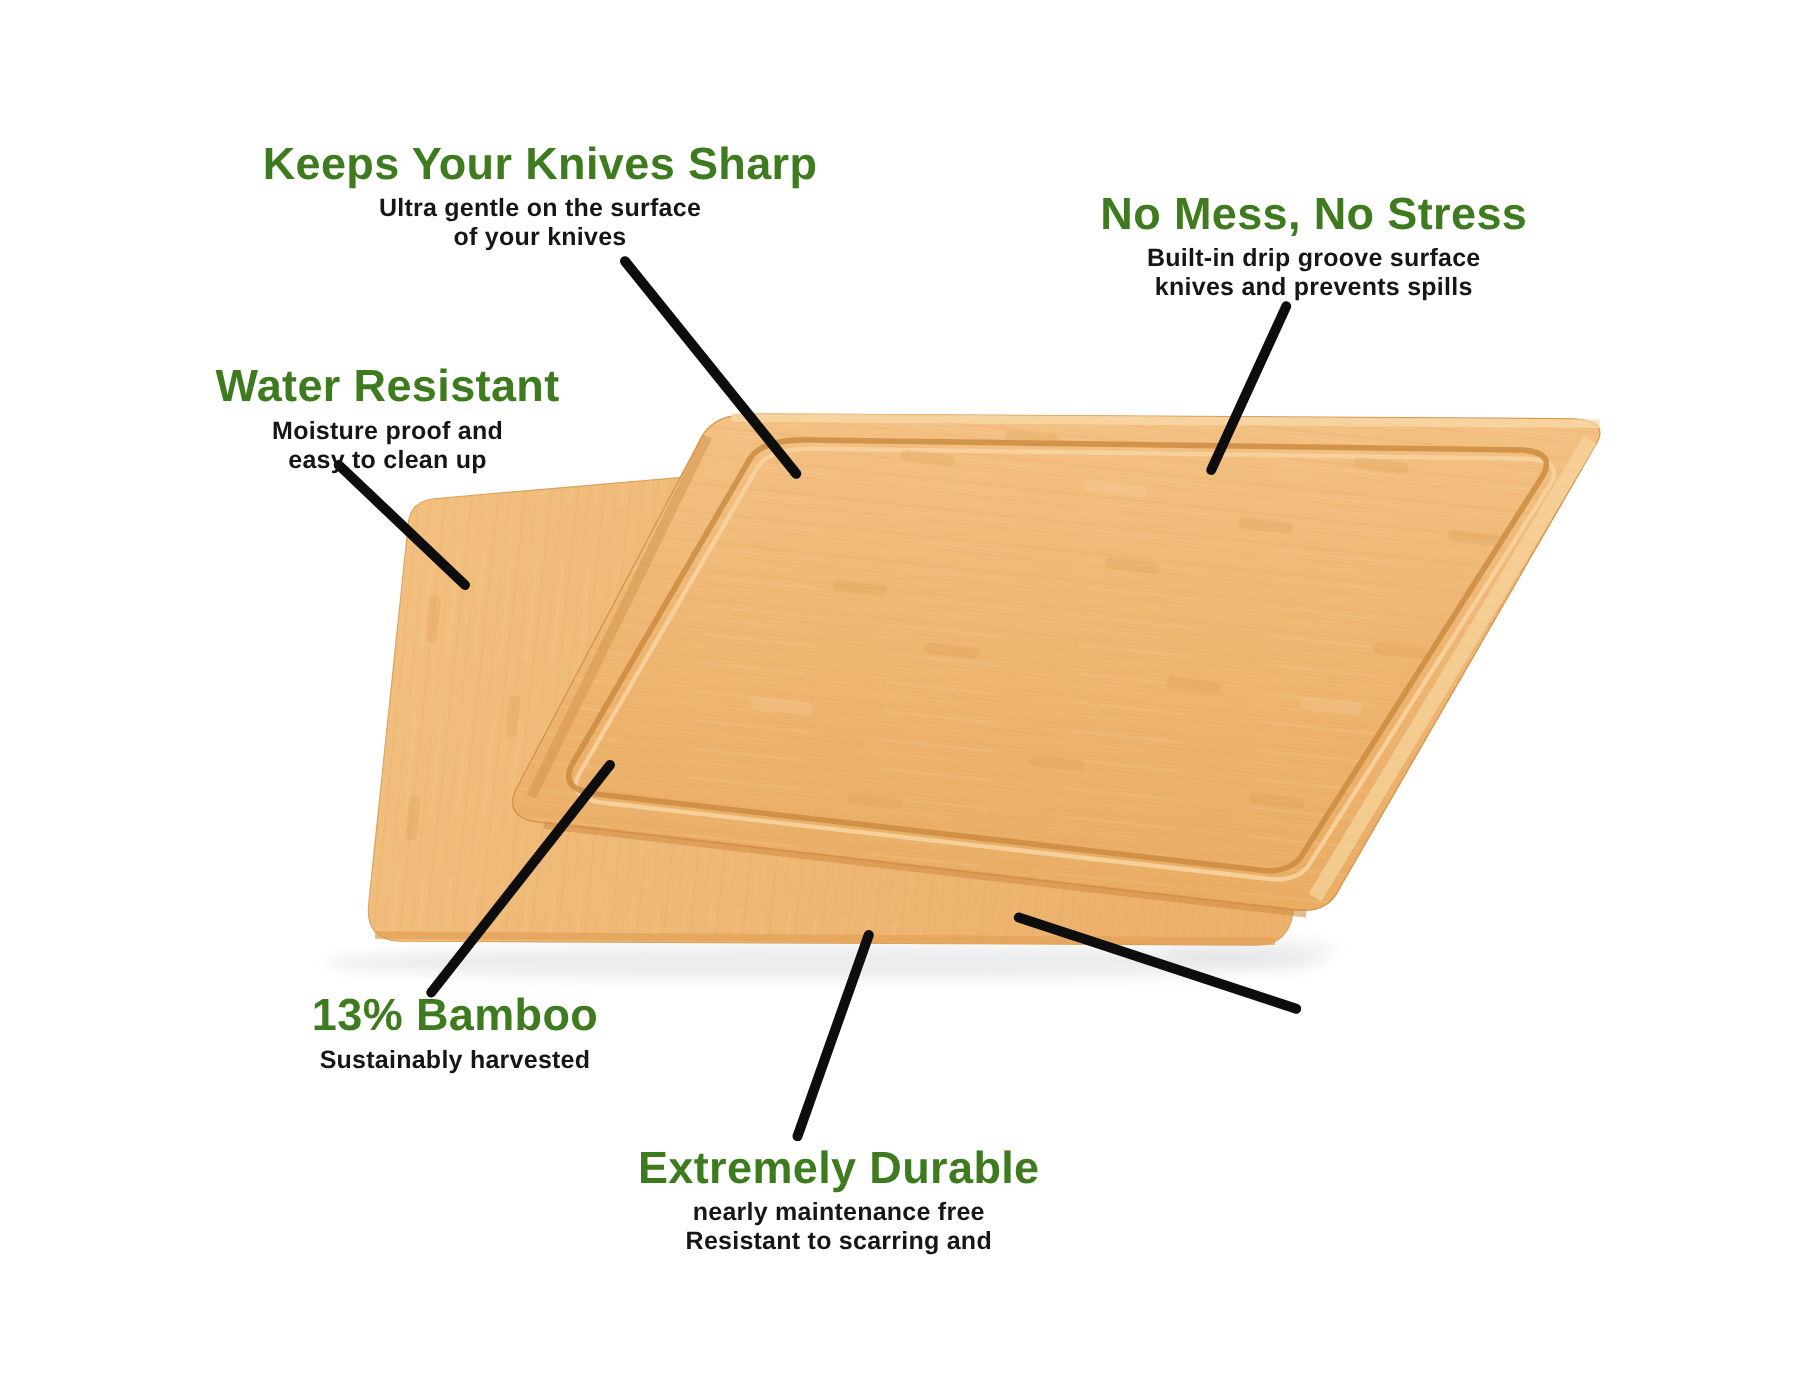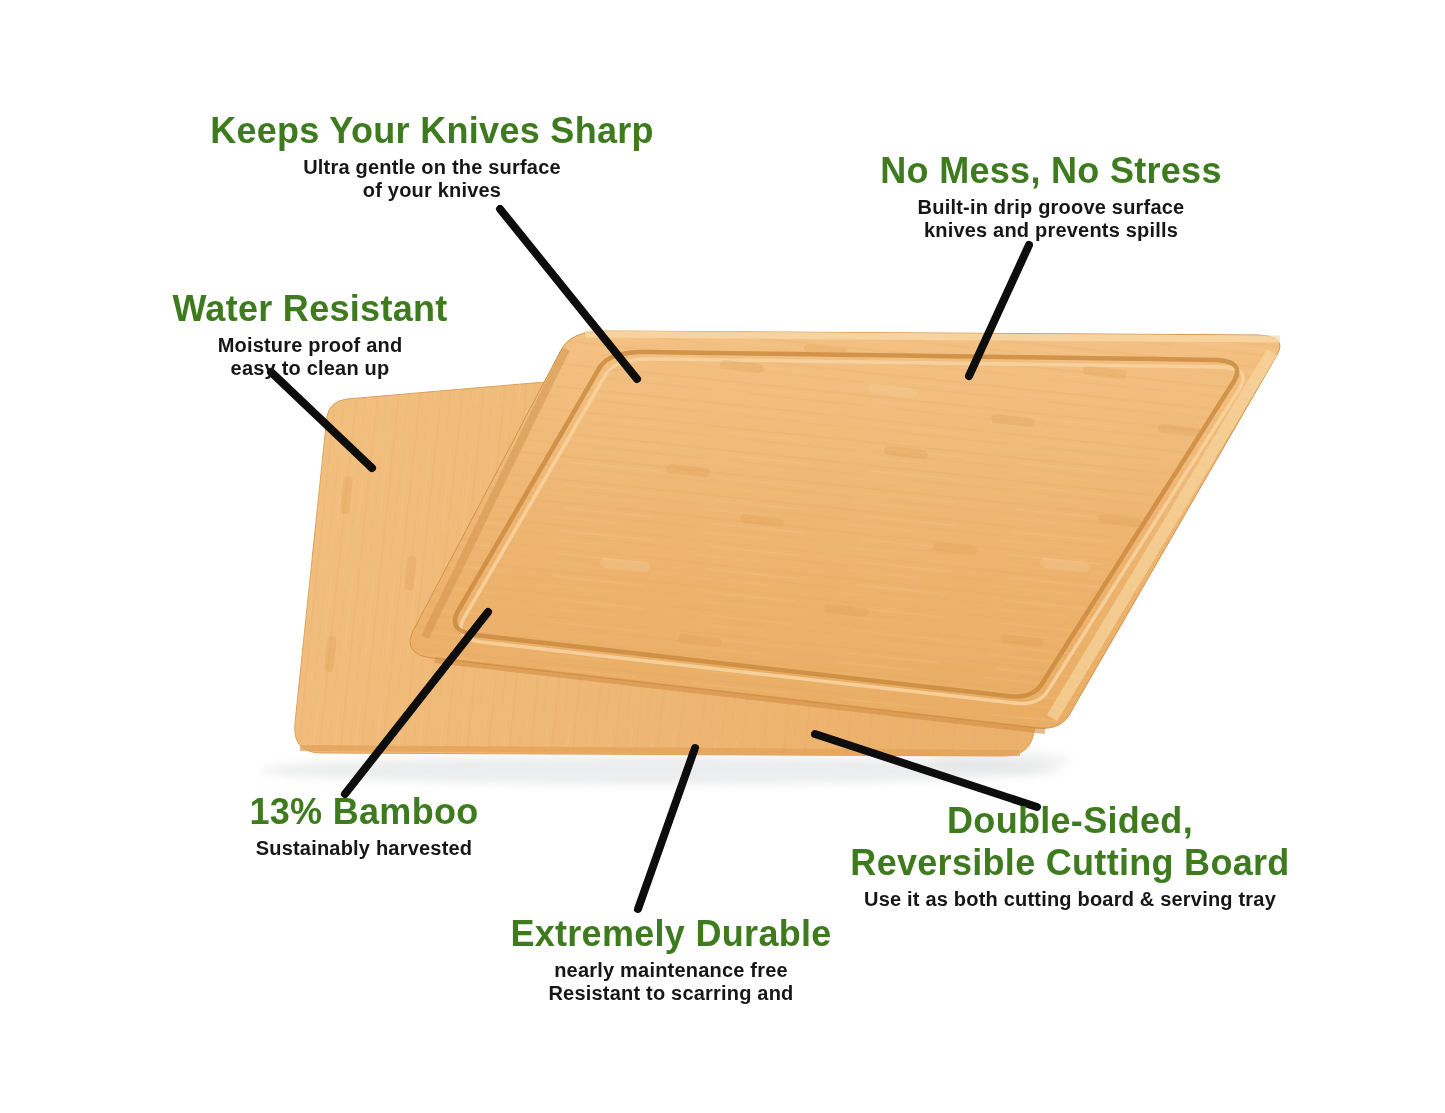--- a/index.html
+++ b/index.html
@@ -145,19 +145,14 @@
     <div class="title">13% Bamboo</div>
     <div class="sub">Sustainably harvested</div>
   </div>
 
   <div class="callout" id="c-durable">
     <div class="title">Extremely Durable</div>
     <div class="sub">nearly maintenance free</div>
     <div class="sub">Resistant to scarring and</div>
   </div>
 
-  <div class="callout" id="c-double">
-    <div class="title">Double-Sided,</div>
-    <div class="title">Reversible Cutting Board</div>
-    <div class="sub">Use it as both cutting board &amp; serving tray</div>
-  </div>
 
 </div>
 
 </body></html>

